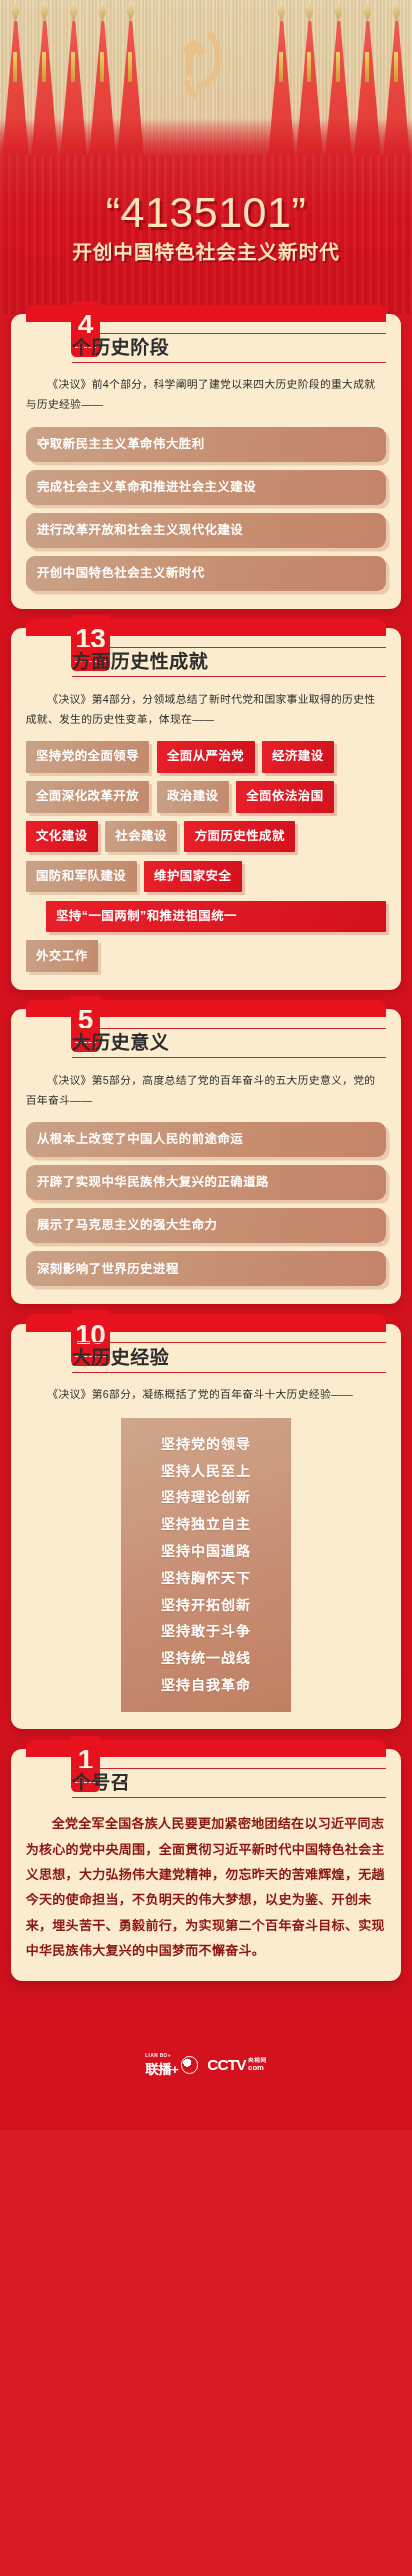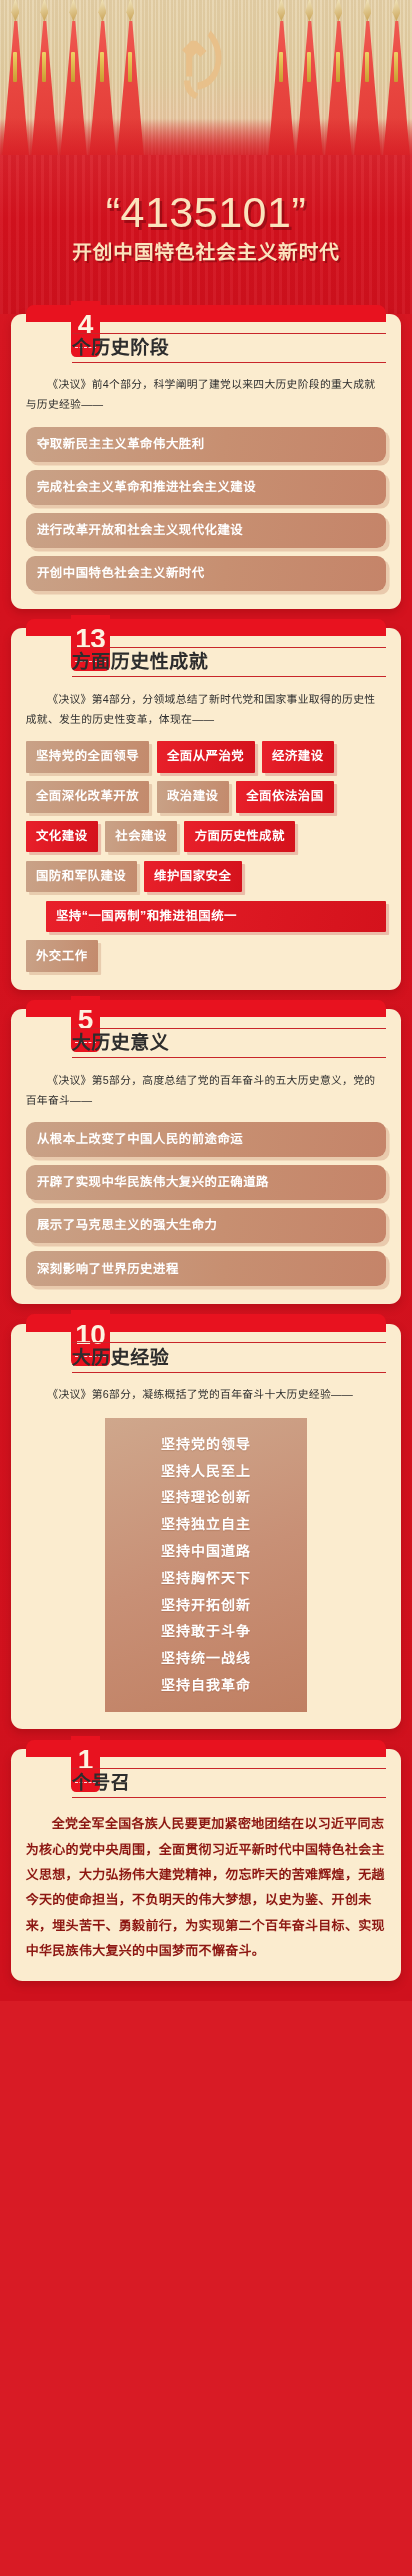--- a/index.html
+++ b/index.html
@@ -152,21 +152,21 @@
     box-shadow:3.1px 3.1px 0 rgba(190,130,100,0.30);
   }
   .tag.tan  { background:linear-gradient(100deg,#c9a287,#c38a6c); }
   .tag.red  { background:linear-gradient(100deg,#e8202a,#d4121c);
               box-shadow:3.1px 3.1px 0 rgba(215,130,120,0.45); }
   .tag.wide { width:100%; text-align:left;margin-left:20px; }
 
   
   .column-block {
     margin:13.4px auto 0;
-    width:202px;
+    width:170px;
     background:linear-gradient(160deg,#cfa78c 0%,#c89076 50%,#c07f62 100%);
     padding:17.5px 5.2px;
     display:flex; flex-direction:column; align-items:center; gap:9.3px;
   }
   .column-line {
     color:#fff; font-size:14px; font-weight:bold; letter-spacing:1px; line-height:1.25;
     text-shadow:0 0.5px 1px rgba(130,70,45,0.25);
   }
 
   
@@ -389,15 +389,31 @@
         </div>
         <div class="head-title-box">
           <div class="head-title">个号召</div>
         </div>
       </div>
       <div class="call-text">全党全军全国各族人民要更加紧密地团结在以习近平同志为核心的党中央周围，全面贯彻习近平新时代中国特色社会主义思想，大力弘扬伟大建党精神，勿忘昨天的苦难辉煌，无趟今天的使命担当，不负明天的伟大梦想，以史为鉴、开创未来，埋头苦干、勇毅前行，为实现第二个百年奋斗目标、实现中华民族伟大复兴的中国梦而不懈奋斗。</div>
     </div>
 
   </div>
 
+  <div class="footer">
+    <div class="logo-lianbo">
+      <div>
+        <span class="lb-sub">LIAN BO+</span>
+        <span class="lb-text">联播</span><span class="lb-text">+</span>
+      </div>
+      <div class="lb-globe"></div>
+    </div>
+    <div class="logo-cctv">
+      <span class="cctv-text">CCTV</span>
+      <span class="cctv-cn">
+        <b>央视网</b>
+        <span class="cctv-dom">com</span>
+      </span>
+    </div>
+  </div>
 
 </div>
 
 
 </body></html>

